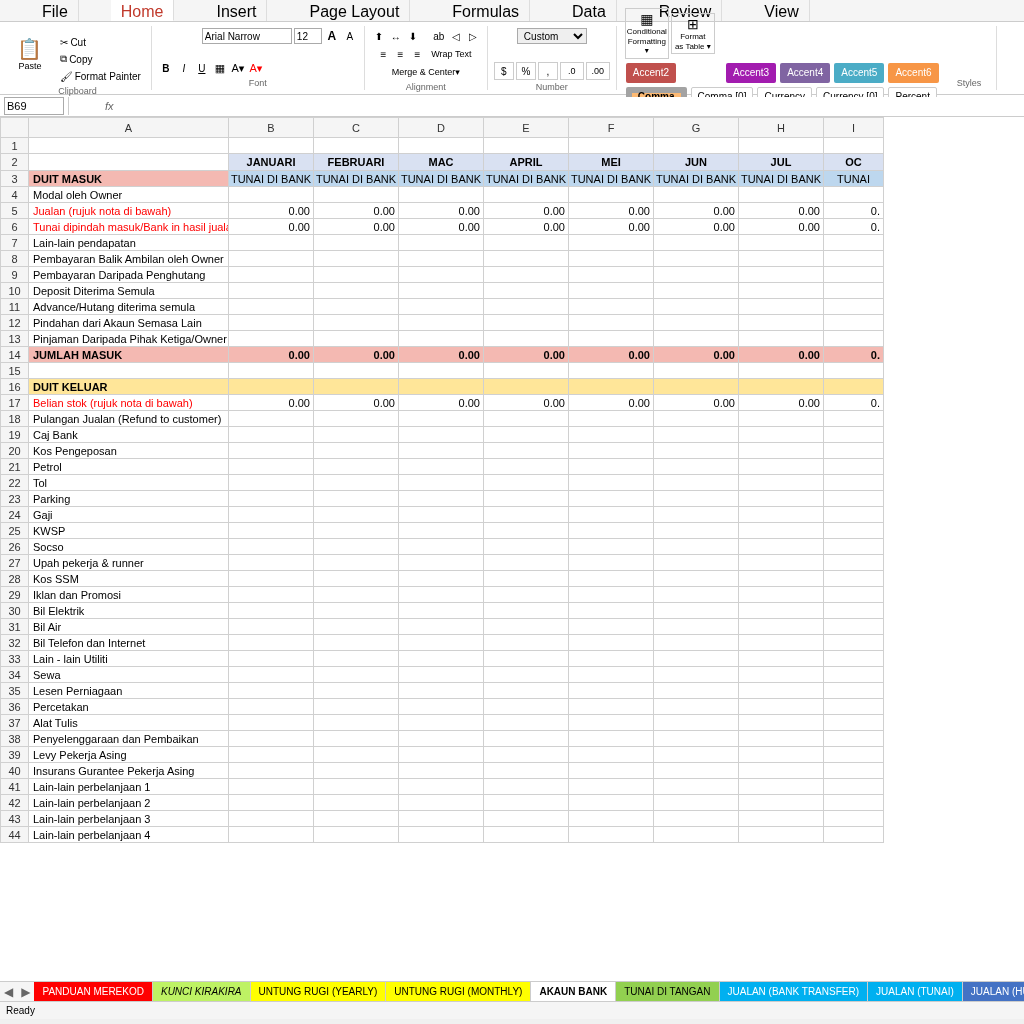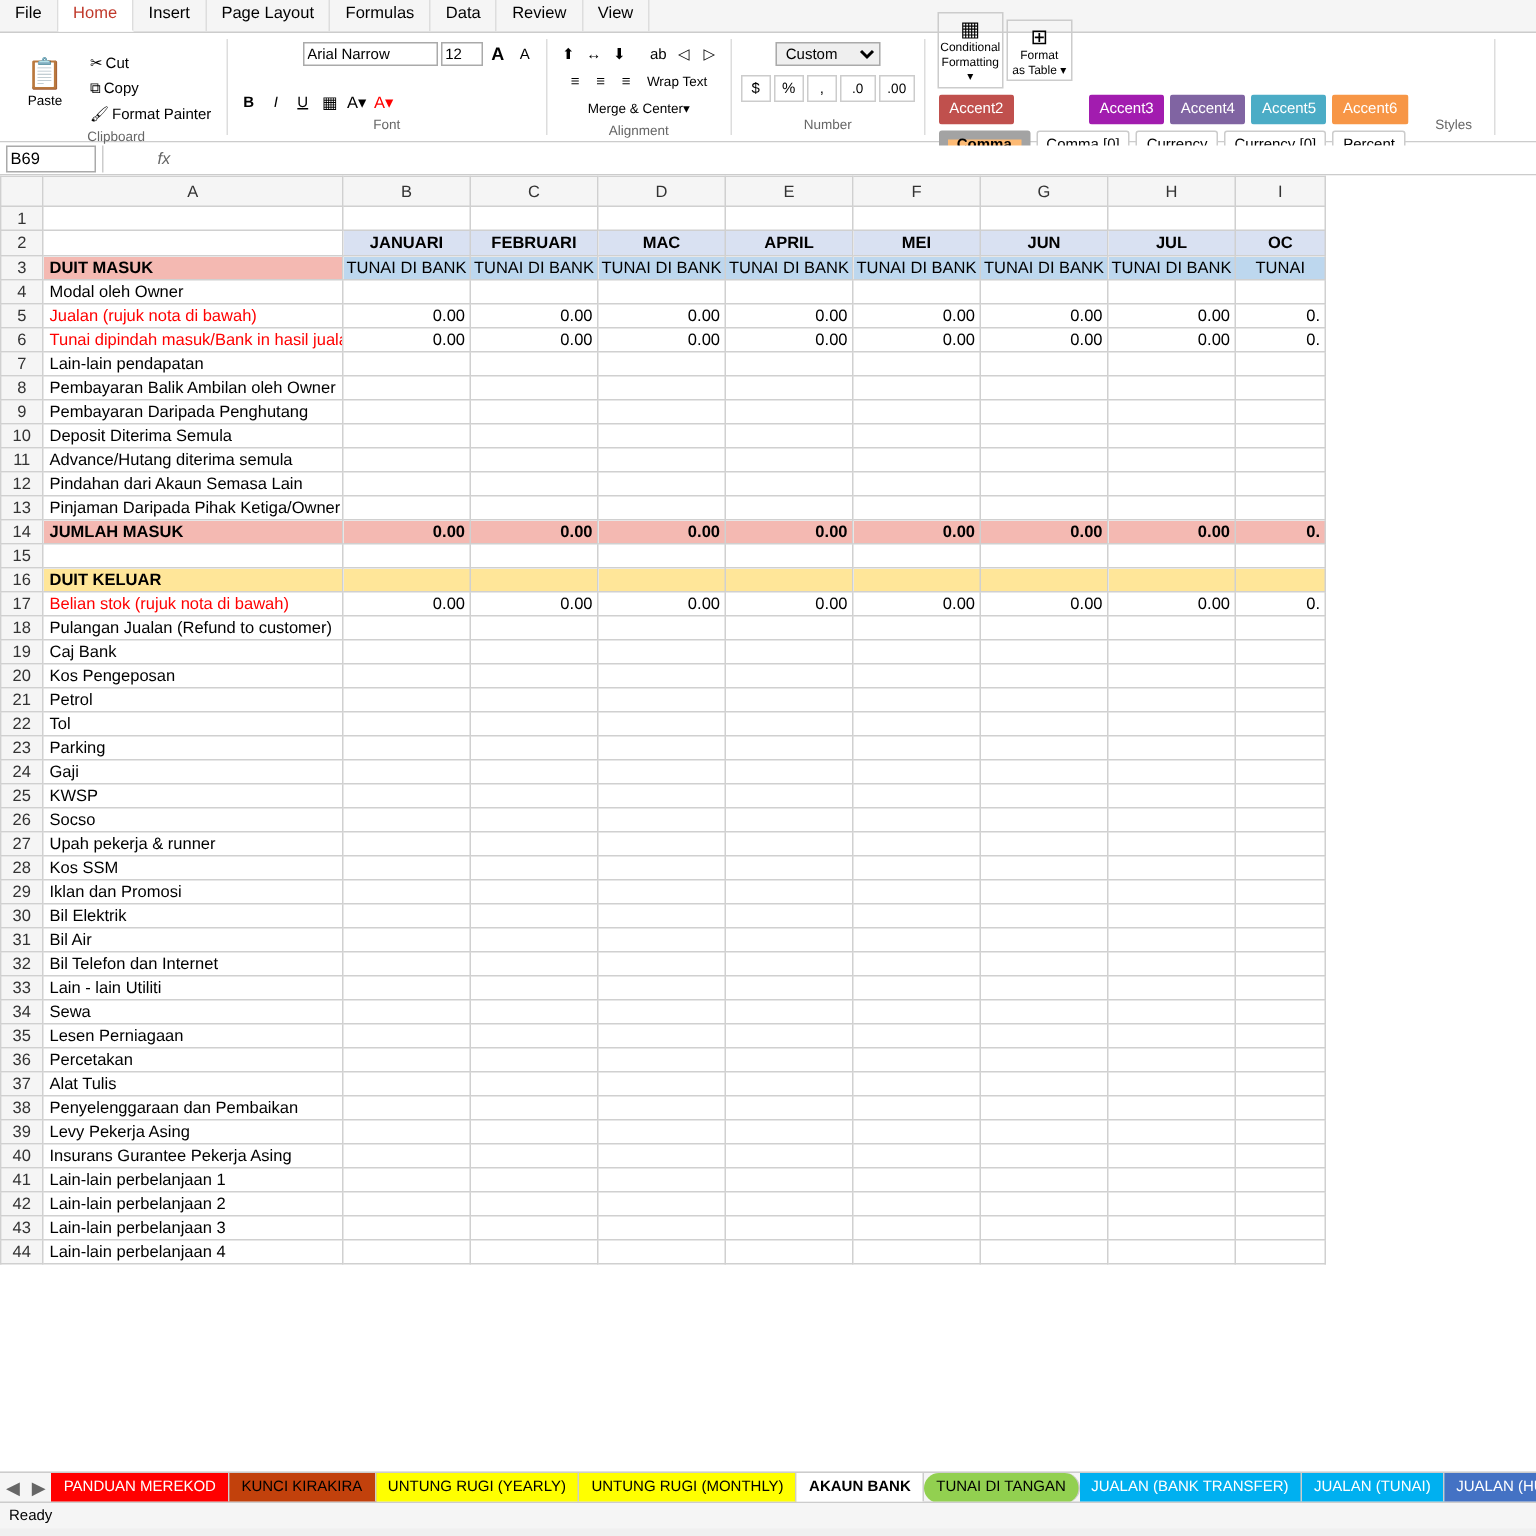--- a/index.html
+++ b/index.html
@@ -1,21 +1,21 @@
 <!DOCTYPE html>
 <html><head>
   <meta charset="utf-8">
   <style>
     * { margin: 0; padding: 0; box-sizing: border-box; }
     body { font-family: 'Arial Narrow', Arial, sans-serif; font-size: 11px; background: #f0f0f0; overflow: hidden; }
     
     
     .ribbon { background: #fff; border-bottom: 1px solid #ccc; }
     .ribbon-tabs { display: flex; background: #f5f5f5; border-bottom: 1px solid #ccc; height: 22px; }
-    .ribbon-tab { padding: 3px 10px; font-size: 11px; cursor: pointer; border-right: 1px solid #ddd; }
+    .ribbon-tab { padding: 3px 10px; font-size: 16px; cursor: pointer; border-right: 1px solid #ddd; margin-left: 32px; }
     .ribbon-tab.active { background: white; border-bottom: 1px solid white; color: #c0392b; }
     
     .ribbon-content { display: flex; align-items: center; padding: 2px 4px; height: 72px; background: white; }
     
     .ribbon-group { display: flex; flex-direction: column; align-items: center; border-right: 1px solid #ddd; padding: 2px 6px; height: 64px; min-width: 50px; }
     .ribbon-group-label { font-size: 9px; color: #666; margin-top: auto; padding-top: 2px; }
     .ribbon-group-content { display: flex; align-items: center; flex: 1; gap: 2px; }
     
     .btn-large { display: flex; flex-direction: column; align-items: center; justify-content: center; width: 36px; height: 48px; cursor: pointer; border: 1px solid transparent; border-radius: 2px; font-size: 9px; }
     
@@ -94,23 +94,23 @@
     
     
     tr { height: 16px; }
     tr.header-row { height: 20px; }
     
     
     .sheet-tabs { display: flex; align-items: center; background: #f5f5f5; border-top: 1px solid #ccc; height: 20px; overflow: hidden; }
     .sheet-tab { padding: 2px 8px; font-size: 10px; cursor: pointer; border-right: 1px solid #ccc; white-space: nowrap; height: 20px; display: flex; align-items: center; }
     .sheet-tab.active { background: white; font-weight: bold; }
     .sheet-tab.red-tab { background: #ff0000; color: white; }
-    .sheet-tab.pink-tab { background: #c2410c; }
+    .sheet-tab.pink-tab { background: #bef264; font-style: italic; }
     .sheet-tab.yellow-tab { background: #ffff00; }
-    .sheet-tab.green-tab { background: #92d050; border-radius: 10px; }
+    .sheet-tab.green-tab { background: #92d050; }
     .sheet-tab.teal-tab { background: #00b0f0; color: white; }
     .sheet-tab.blue-tab { background: #4472c4; color: white; }
     
     
     .status-bar { display: flex; align-items: center; background: #f5f5f5; border-top: 1px solid #ccc; height: 18px; padding: 0 6px; font-size: 10px; }
     
     
     .num-format-box { border: 1px solid #aaa; height: 16px; padding: 0 2px; font-size: 10px; width: 70px; }
     
     
@@ -200,21 +200,21 @@
           <div class="btn-small" style="font-size:9px;text-align:right;">
             <span>Merge &amp; Center</span>
             <span>▾</span>
           </div>
         </div>
       </div>
       <div class="ribbon-group-label">Alignment</div>
     </div>
 
     <div class="ribbon-group" style="min-width:90px;">
-      <div class="ribbon-group-content" style="flex-direction:column; gap:6px;">
+      <div class="ribbon-group-content" style="flex-direction:column; gap:18px;">
         <div class="font-row">
           <select class="num-format-box">
             <option>Custom</option>
           </select>
         </div>
         <div class="font-row" style="gap:2px;">
           <div class="font-btn" style="width:20px; height:18px; border:1px solid #ccc;">$</div>
           <div class="font-btn" style="width:20px; height:18px; border:1px solid #ccc;">%</div>
           <div class="font-btn" style="width:20px; height:18px; border:1px solid #ccc;">,</div>
           <div class="font-btn" style="width:24px; height:18px; border:1px solid #ccc; font-size:9px;">.0</div>

